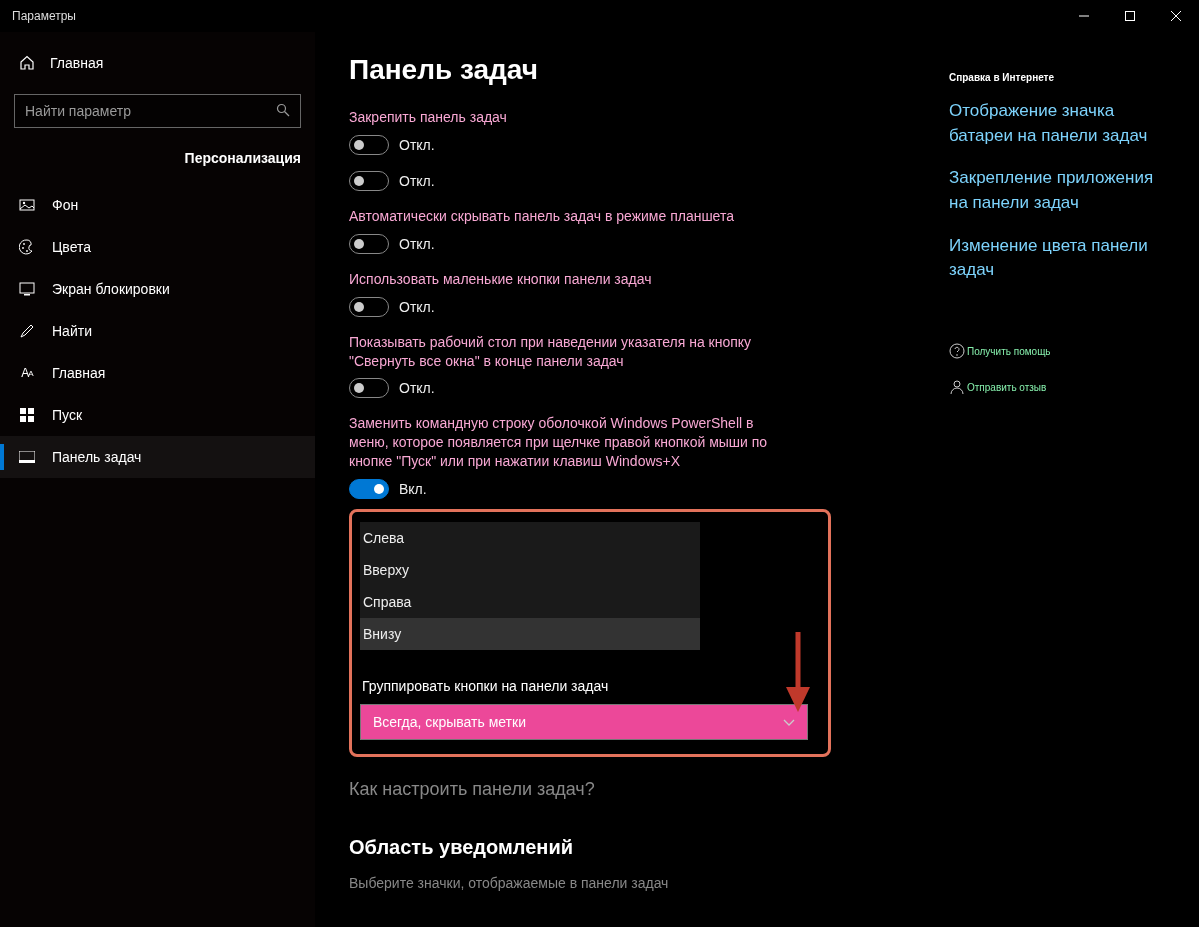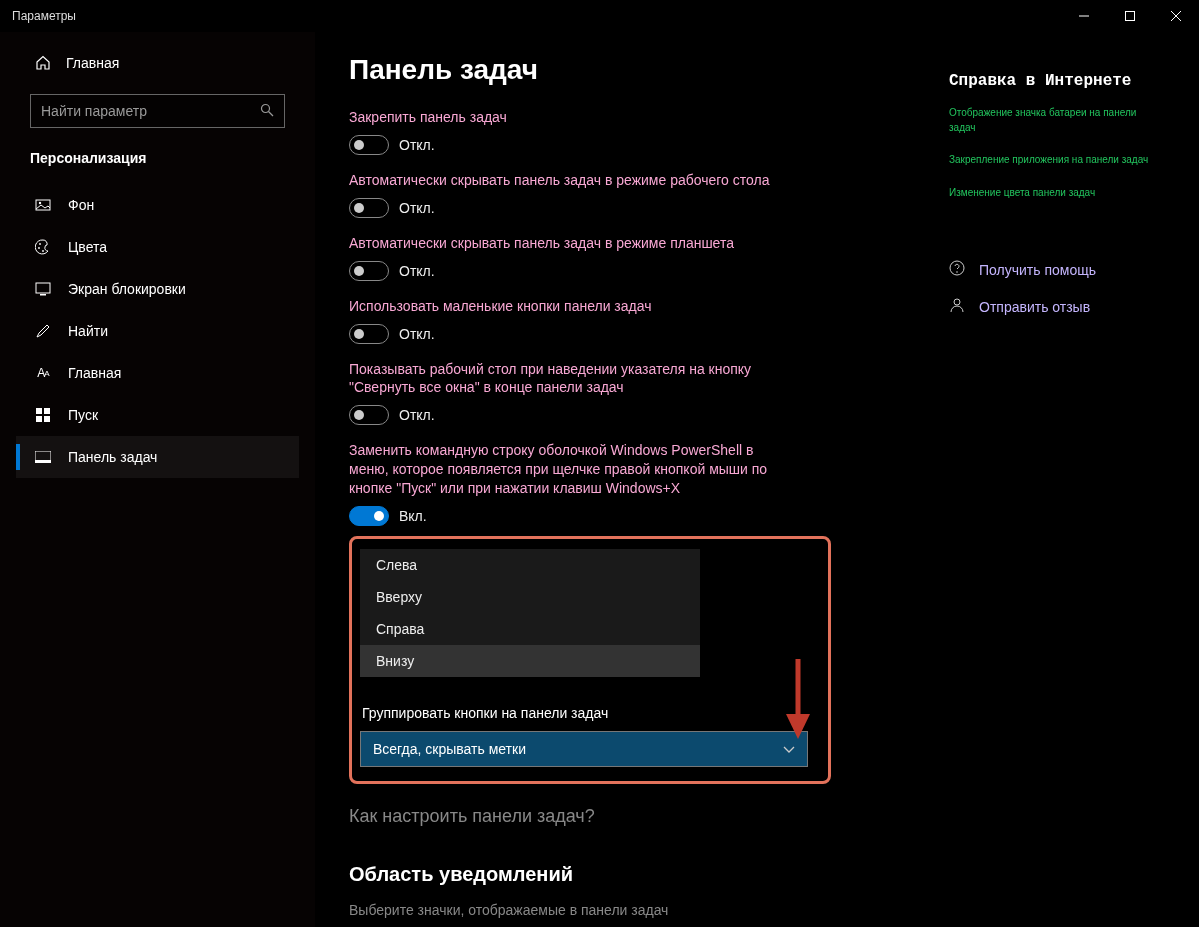--- a/index.html
+++ b/index.html
@@ -5,21 +5,21 @@
 * { box-sizing: border-box; margin: 0; padding: 0; font-family: "Segoe UI", Tahoma, sans-serif; }
 html, body { width: 1199px; height: 927px; background: #000; color: #fff; overflow: hidden; }
 
 .titlebar { height: 32px; display: flex; align-items: center; justify-content: space-between; padding-left: 12px; background: #000; }
 .titlebar-title { font-size: 12px; color: #ddd; }
 .win-controls { display: flex; }
 .win-btn { width: 46px; height: 32px; display: flex; align-items: center; justify-content: center; color: #fff; font-size: 12px; }
 
 .layout { display: flex; height: calc(100% - 32px); }
 
-.sidebar { width: 315px; padding: 10px 16px; background: rgba(40,20,20,0.15); }
+.sidebar { width: 315px; padding: 10px 0; background: rgba(40,20,20,0.15); text-align: right; }
 .home-row { display: flex; align-items: center; gap: 14px; padding: 12px 18px; font-size: 14px; }
 .searchbox { margin: 10px 14px 12px 14px; height: 34px; border: 1px solid #666; display: flex; align-items: center; justify-content: space-between; padding: 0 10px; color: #9a9a9a; font-size: 14px; background: rgba(0,0,0,0.3); }
 .section-label { font-size: 14px; font-weight: 600; padding: 10px 14px 18px 14px; color: #fff; }
 .nav-item { display: flex; align-items: center; gap: 16px; padding: 12px 18px; font-size: 14px; color: #fff; position: relative; }
 .nav-item.active::before { content:""; position:absolute; left:0; top:8px; bottom:8px; width:4px; background:#0078d4; }
 .nav-item.active { background: rgba(255,255,255,0.06); }
 .nav-icon { width: 18px; height: 18px; display: inline-flex; align-items: center; justify-content: center; color: #fff; font-size: 14px; }
 
 .main { flex: 1; padding: 22px 38px 0 34px; display: flex; gap: 40px; overflow: hidden; }
 .content { width: 560px; }
@@ -28,34 +28,34 @@
 .setting-label { font-size: 14px; color: #f9a8d4; margin-bottom: 8px; line-height: 1.35; max-width: 430px; }
 .toggle-row { display: flex; align-items: center; gap: 10px; }
 .toggle { width: 40px; height: 20px; border: 1px solid #888; border-radius: 10px; position: relative; background: #000; cursor: pointer; }
 .toggle .knob { width: 10px; height: 10px; border-radius: 50%; background: #ccc; position: absolute; top: 4px; left: 4px; }
 .toggle.on { background: #0078d4; border-color: #0078d4; }
 .toggle.on .knob { left: auto; right: 4px; background: #fff; }
 .toggle-state { font-size: 14px; color: #eee; }
 
 .highlight-box { border: 3px solid #E2725B; border-radius: 8px; padding: 10px 8px 14px 8px; margin-top: -6px; width: 482px; position: relative; }
 .dropdown-open { width: 340px; background: #1a1a1a; }
-.dropdown-option { padding: 8px 16px; font-size: 14px; color: #eee; }
+.dropdown-option { padding: 8px 3px; font-size: 14px; color: #eee; }
 .dropdown-option.hover { background: #333; }
 .group-label { font-size: 14px; margin: 28px 0 10px 2px; }
-.select-box { width: 448px; height: 36px; border: 1px solid #777; display: flex; align-items: center; justify-content: space-between; padding: 0 12px; font-size: 14px; background: #0c4a6e; }
+.select-box { width: 448px; height: 36px; border: 1px solid #777; display: flex; align-items: center; justify-content: space-between; padding: 0 12px; font-size: 14px; background: #ec4899; }
 .arrow-svg { position: absolute; right: 10px; top: 120px; }
 
 .link-q { font-size: 18px; color: #888; margin-top: 22px; }
 .section-heading { font-size: 20px; font-weight: 600; margin-top: 36px; margin-bottom: 16px; }
 .sub-link { font-size: 14px; color: #888; }
 
 .aside { flex: 1; padding-top: 18px; }
-.aside h3 { font-size: 16px; font-weight: 600; margin-bottom: 16px; font-family: Liberation Mono, monospace; }
-.aside-link { font-size: 10px; color: #22c55e; margin-bottom: 18px; line-height: 1.45; max-width: 230px; cursor: pointer; }
-.aside-action { display: flex; align-items: center; gap: 14px; font-size: 14px; color: #c4b5fd; margin-bottom: 18px; }
+.aside h3 { font-size: 10px; font-weight: 600; margin-bottom: 16px; }
+.aside-link { font-size: 17px; color: #7dd3fc; margin-bottom: 18px; line-height: 1.45; max-width: 230px; cursor: pointer; }
+.aside-action { display: flex; align-items: center; gap: 2px; font-size: 10px; color: #86efac; margin-bottom: 18px; }
 .aside-gap { height: 42px; }
 </style>
 </head>
 <body>
 
 <div class="titlebar">
   <span class="titlebar-title">Параметры</span>
   <div class="win-controls">
     <div class="win-btn">
         <svg width="10" height="10">
@@ -166,21 +166,20 @@
       <div class="setting">
         <div class="setting-label">Закрепить панель задач</div>
         <div class="toggle-row">
             <div class="toggle">
               <div class="knob"></div>
             </div>
             <span class="toggle-state">Откл.</span>
           </div>
       </div>
       <div class="setting">
-        <div class="setting-label">Автоматически скрывать панель задач в режиме рабочего стола</div>
         <div class="toggle-row">
             <div class="toggle">
               <div class="knob"></div>
             </div>
             <span class="toggle-state">Откл.</span>
           </div>
       </div>
       <div class="setting">
         <div class="setting-label">Автоматически скрывать панель задач в режиме планшета</div>
         <div class="toggle-row">

